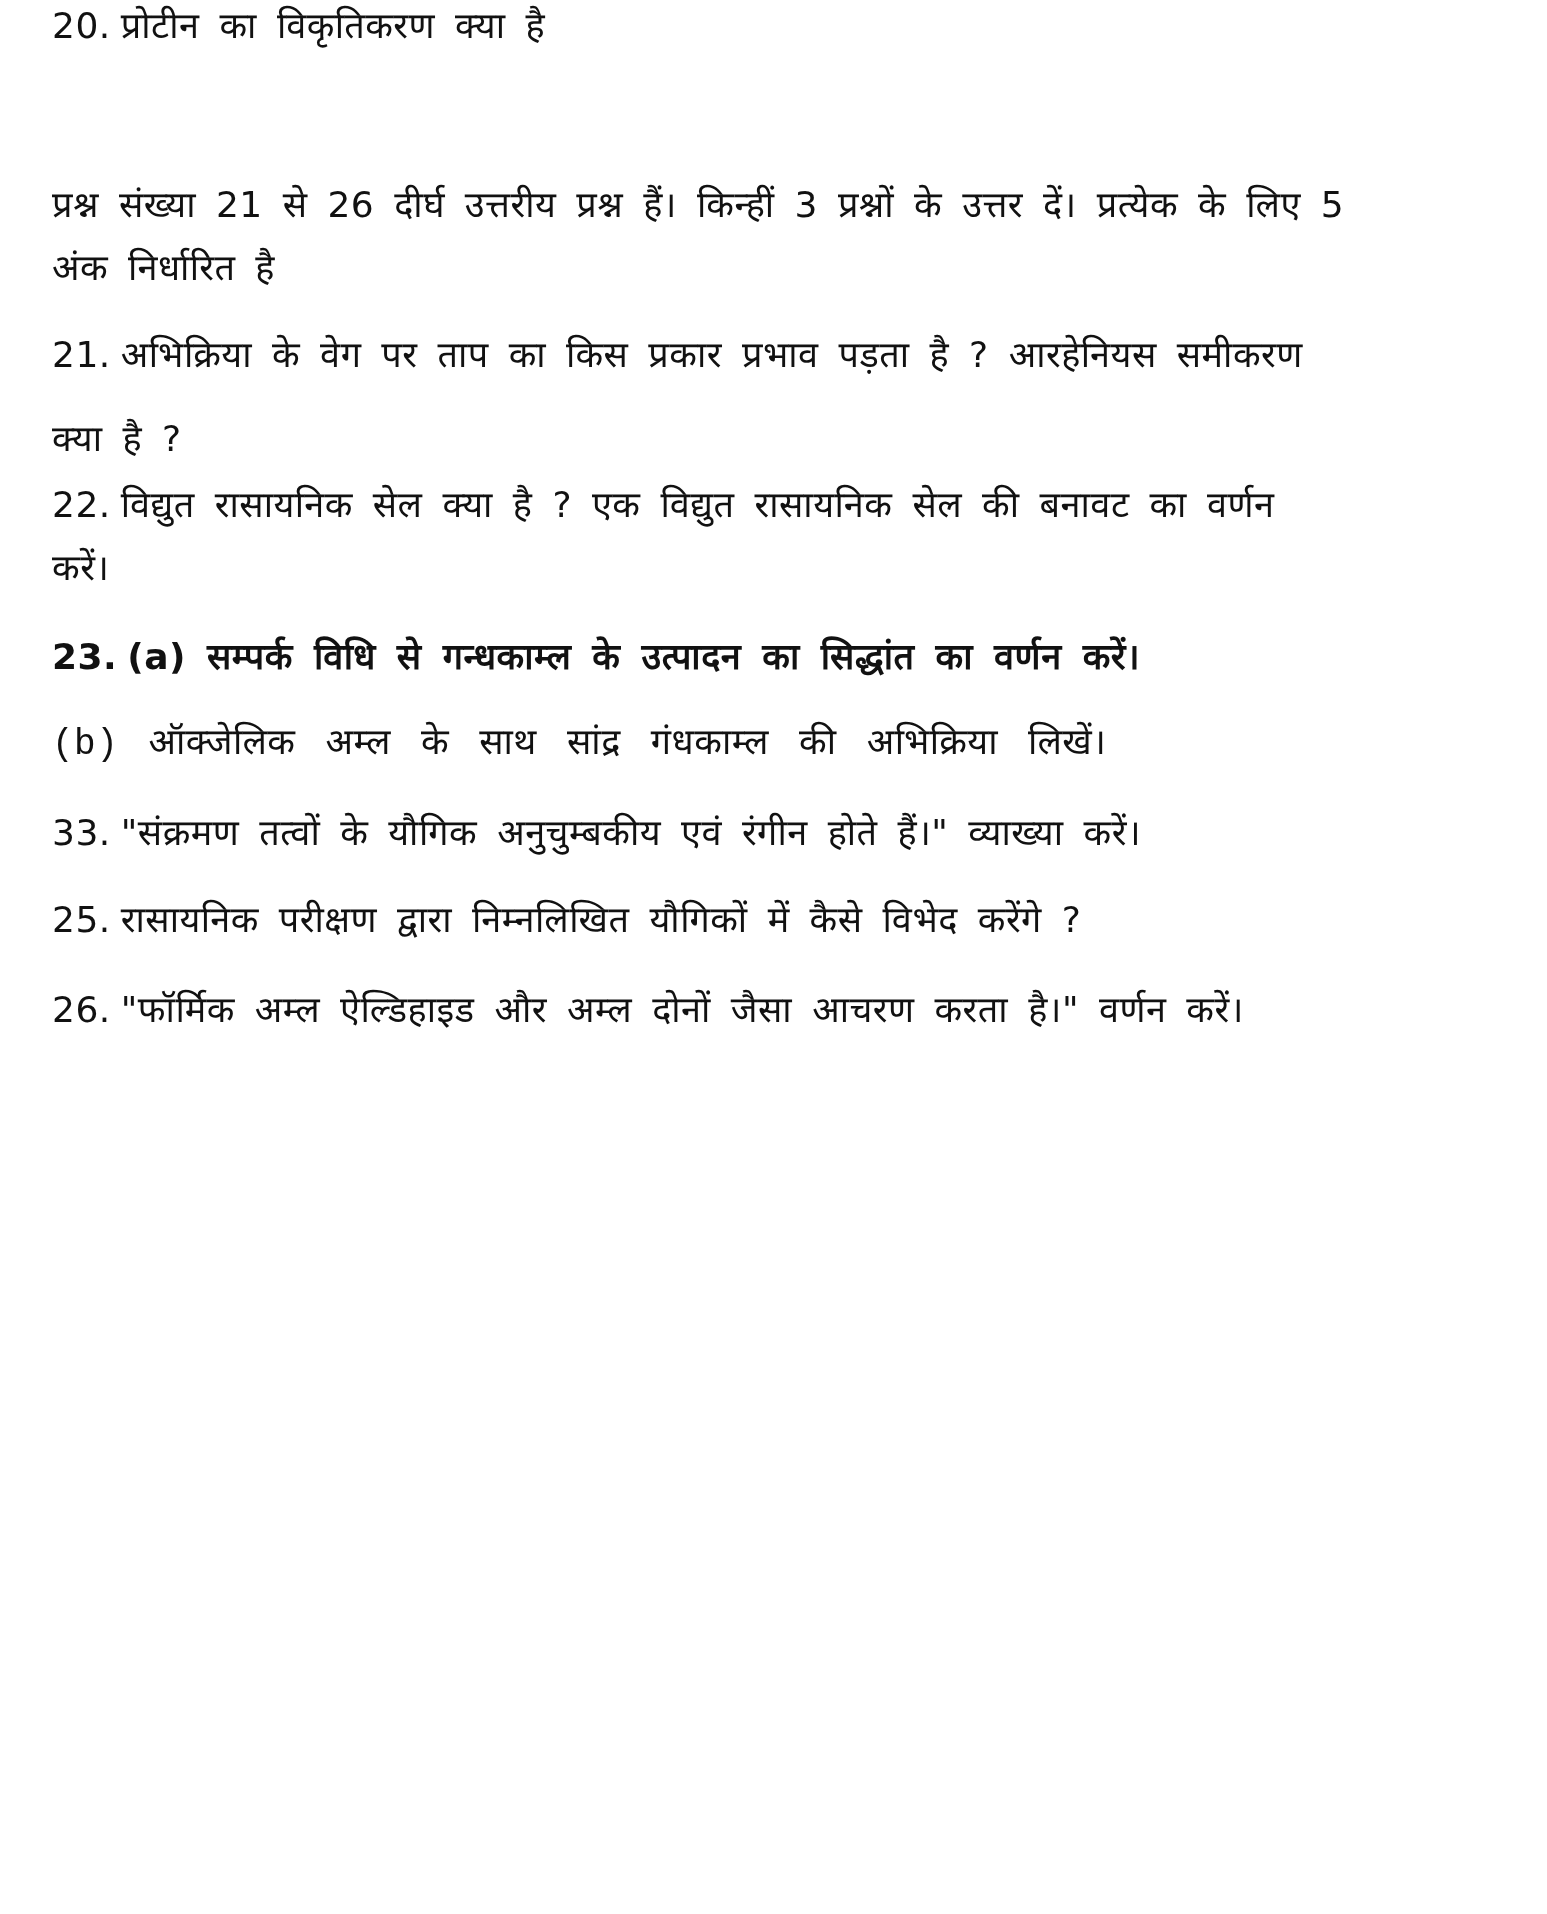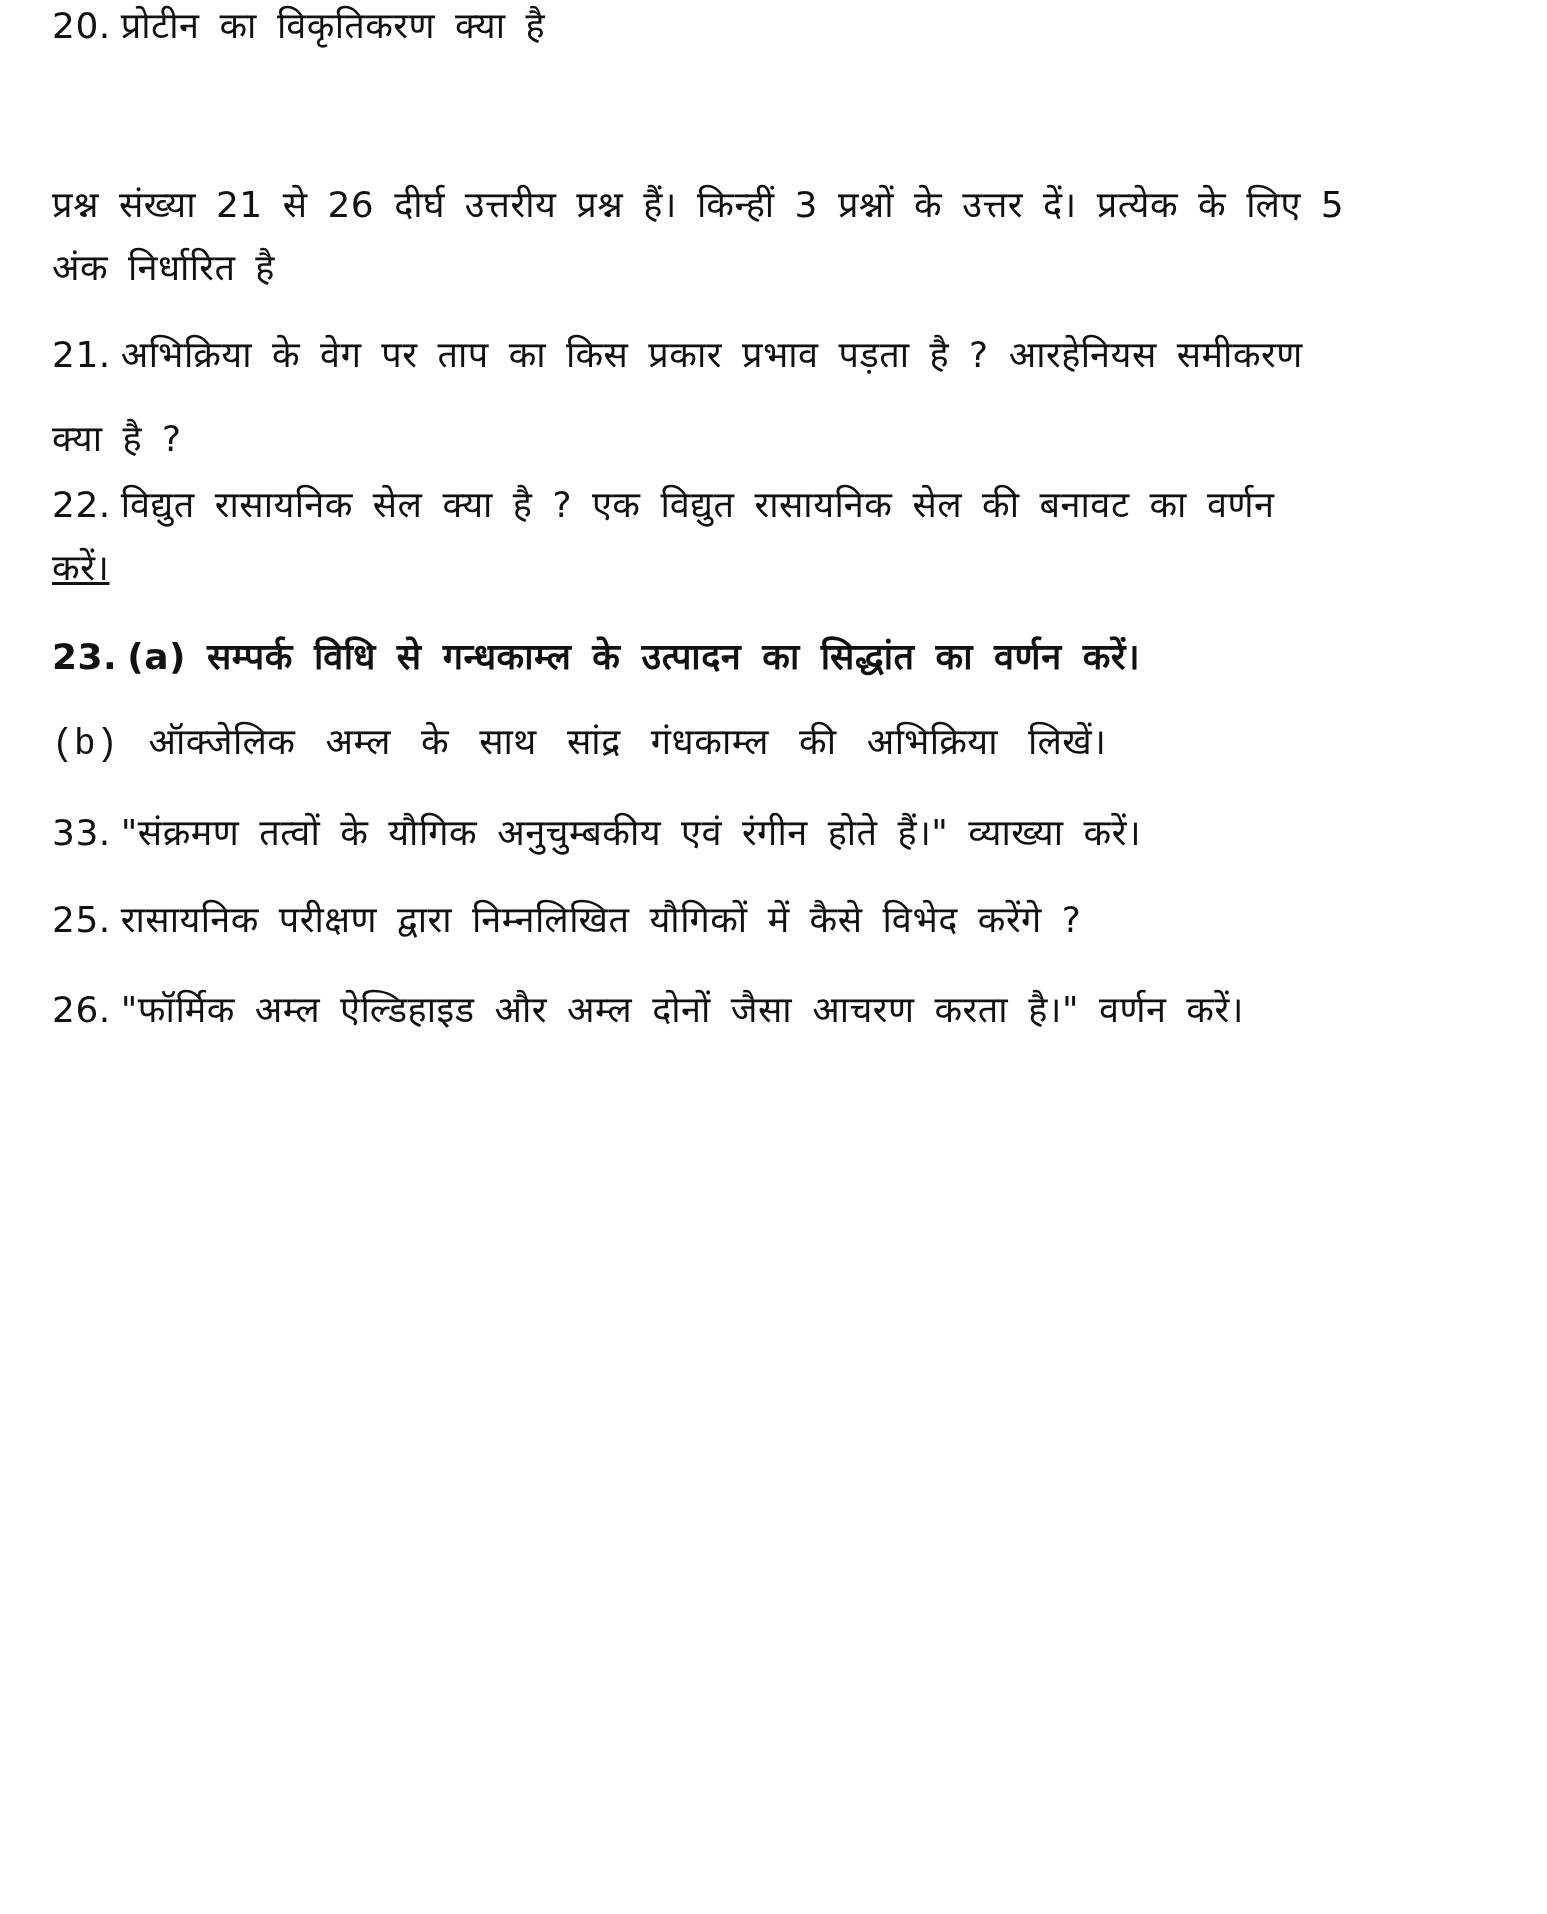--- a/index.html
+++ b/index.html
@@ -50,21 +50,21 @@
     <div class="line" style="top:333px;">
       <span class="num">21.</span><span>अभिक्रिया के वेग पर ताप का किस प्रकार प्रभाव पड़ता है ? आरहेनियस समीकरण</span>
     </div>
     <div class="line" style="top:417px;">क्या है ?</div>
   </div>
 
   <div>
     <div class="line" style="top:483px;">
       <span class="num">22.</span><span>विद्युत रासायनिक सेल क्या है ? एक विद्युत रासायनिक सेल की बनावट का वर्णन</span>
     </div>
-    <div class="line" style="top:546px;text-decoration:underline;">करें।</div>
+    <div class="line" style="top:546px;">करें।</div>
   </div>
 
   <div>
     <div class="line" style="top:635px;font-weight:bold;">
       <span class="num">23.</span><span>(a) सम्पर्क विधि से गन्धकाम्ल के उत्पादन का सिद्धांत का वर्णन करें।</span>
     </div>
     <div class="line" style="top:723px;font-family:Liberation Mono, monospace;">(b) ऑक्जेलिक अम्ल के साथ सांद्र गंधकाम्ल की अभिक्रिया लिखें।</div>
   </div>
 
   <div class="line" style="top:811px;">

